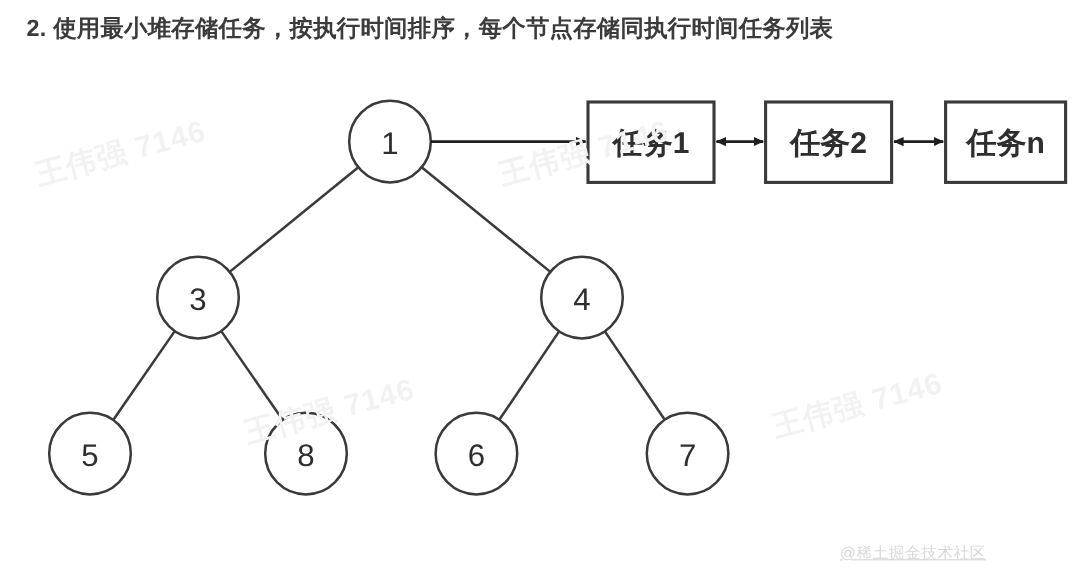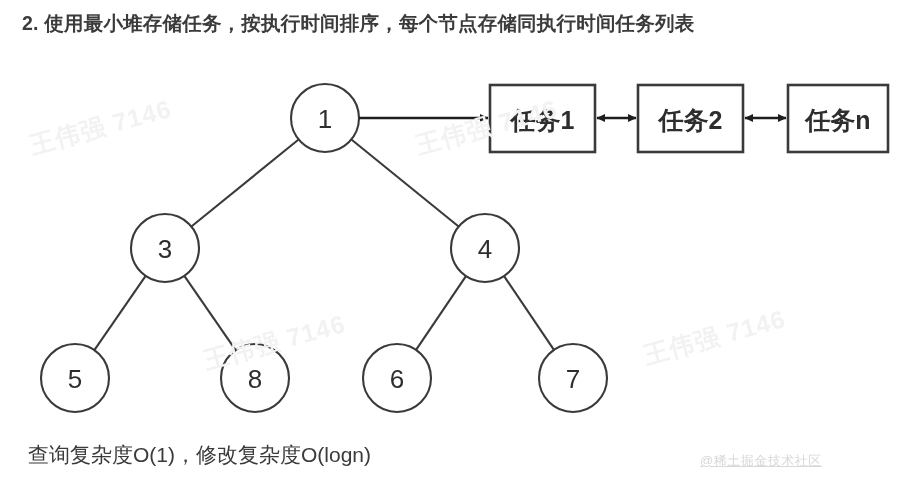--- a/index.html
+++ b/index.html
@@ -177,16 +177,15 @@
       </g>
   </svg>
 
   <div id="watermarks">
       <div class="wm" style="left: 26px; top: 130px; color: rgb(242, 242, 242); transform: rotate(-15deg);">王伟强 7146</div>
       <div class="wm" style="left: 412px; top: 130px; color: rgb(242, 242, 242); transform: rotate(-15deg);">王伟强 7146</div>
       <div class="wm" style="left: 200px; top: 345px; color: rgb(242, 242, 242); transform: rotate(-15deg);">王伟强 7146</div>
       <div class="wm" style="left: 640px; top: 340px; color: rgb(242, 242, 242); transform: rotate(-15deg);">王伟强 7146</div>
     </div>
 
-  <div id="footnote">查询复杂度O(1)，修改复杂度O(logn)</div>
   <div id="brand">@稀土掘金技术社区</div>
 
 </div>
 
 </body></html>

